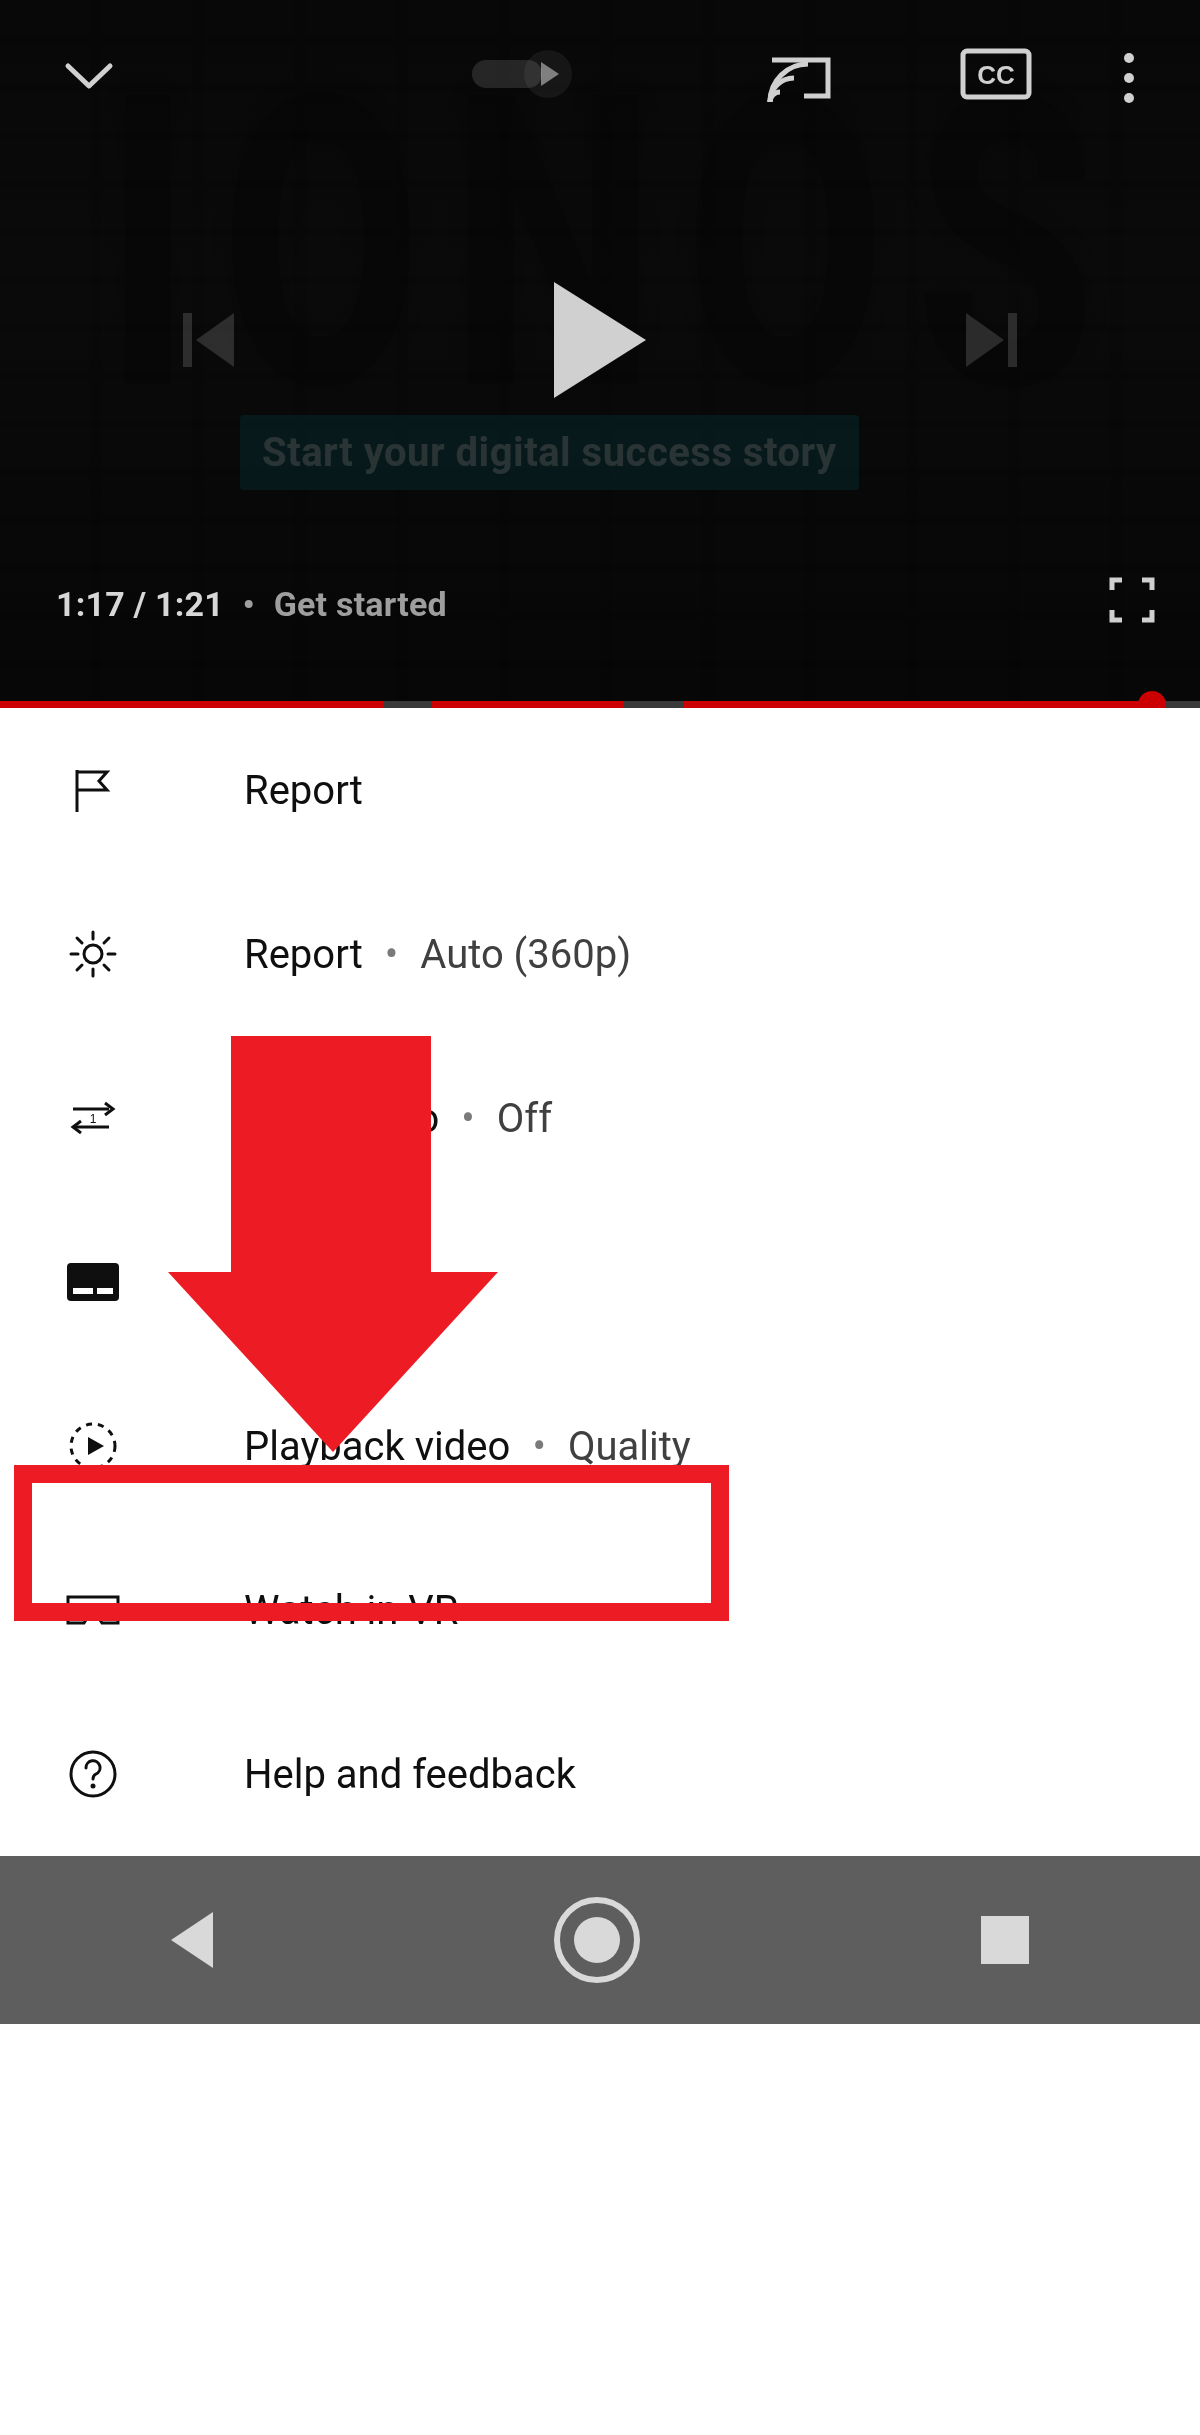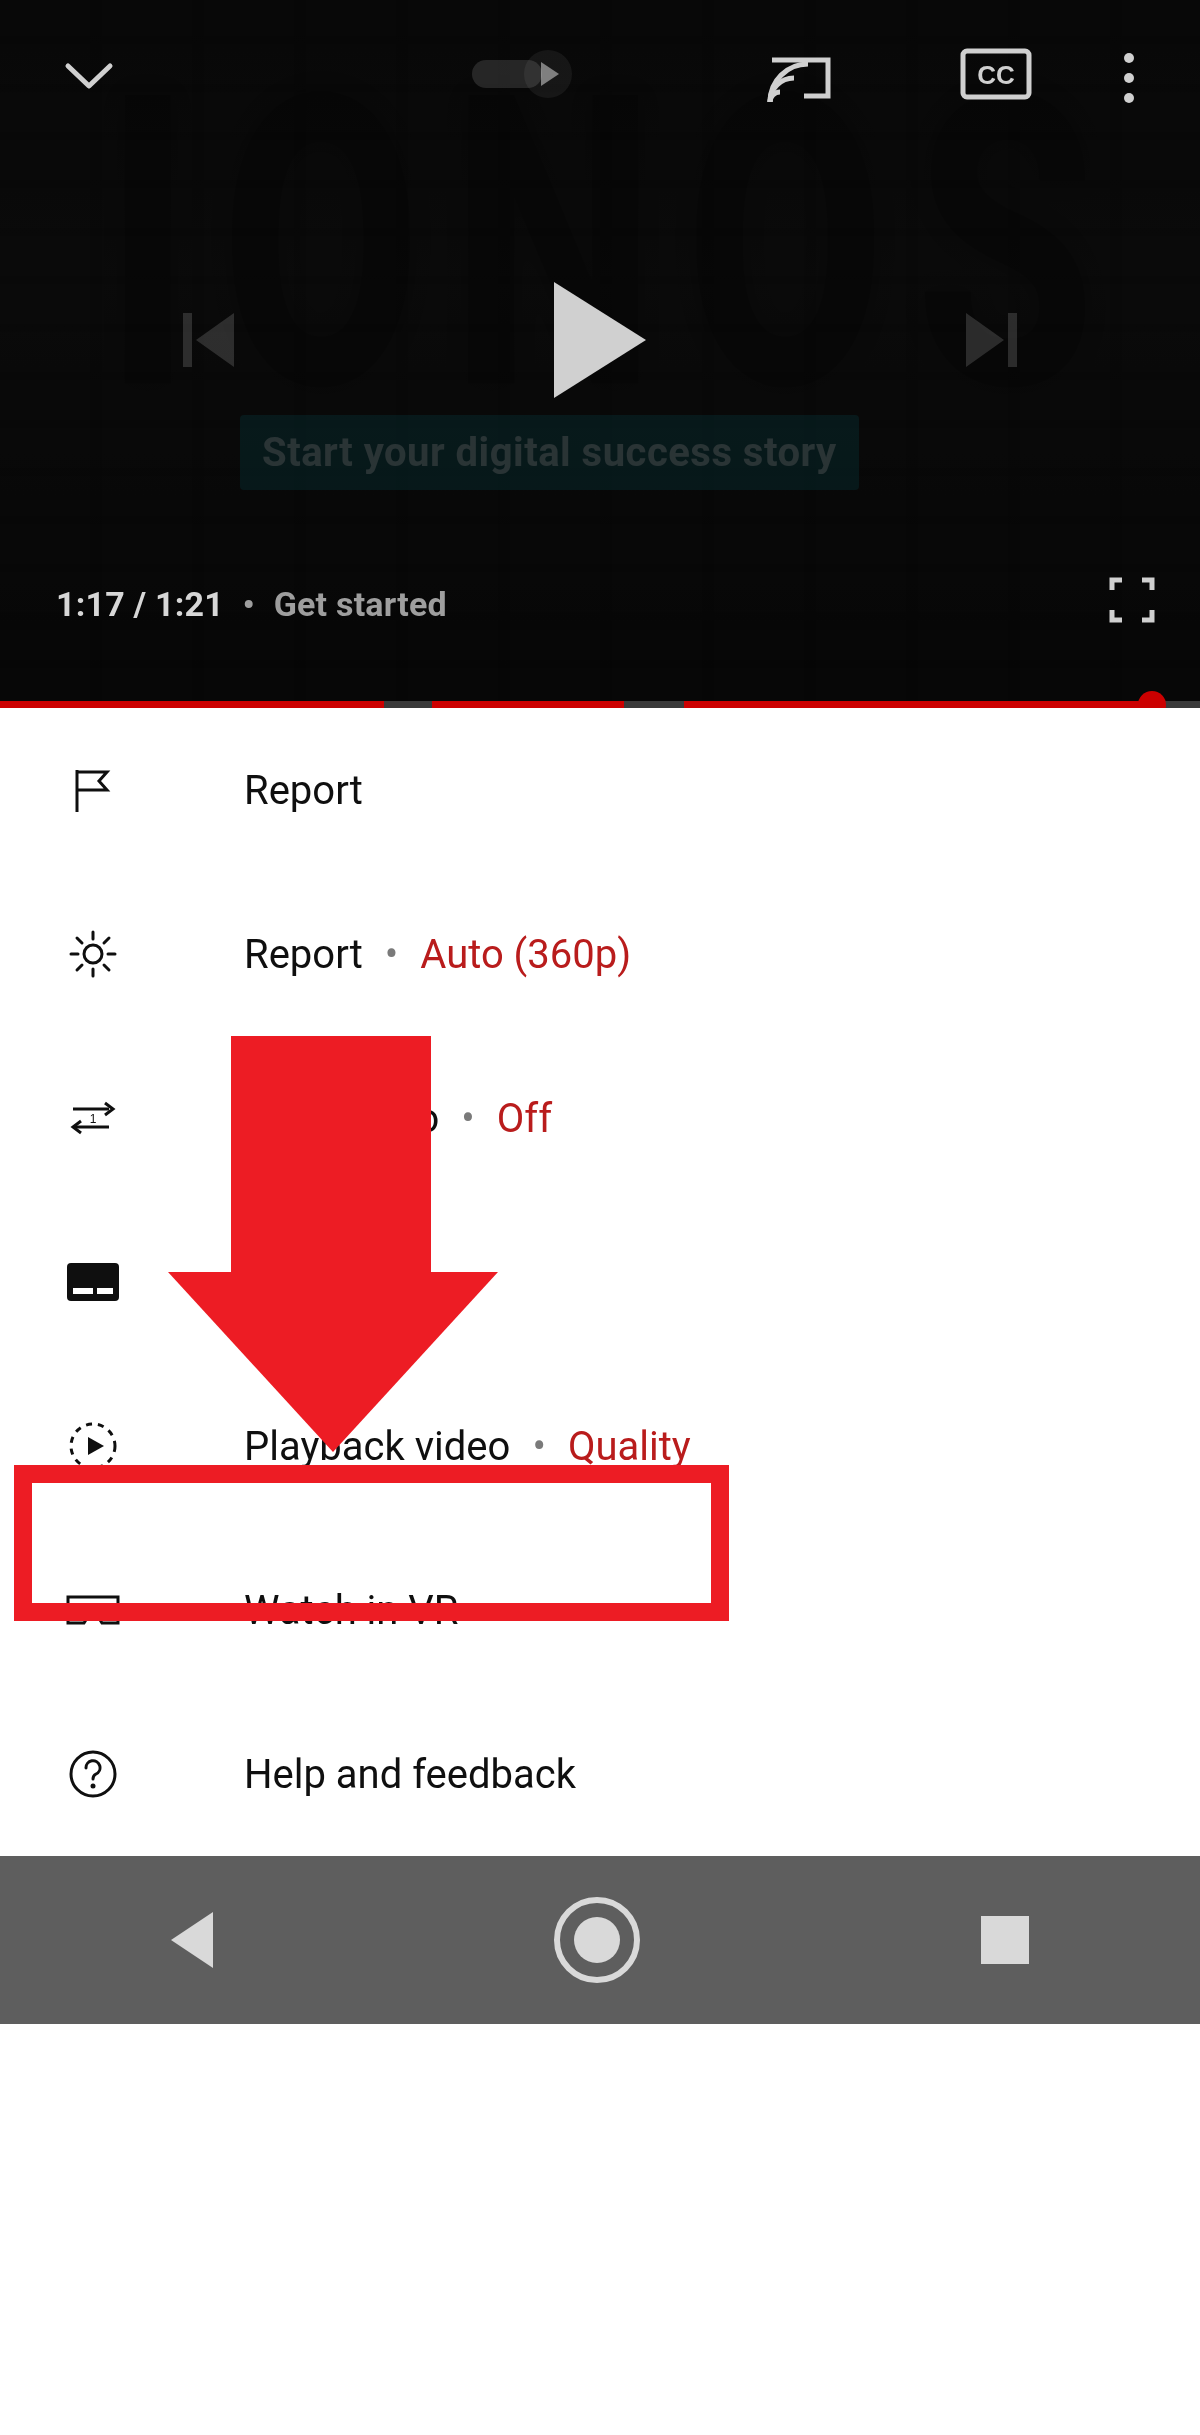--- a/index.html
+++ b/index.html
@@ -74,21 +74,21 @@
 
     
     .scrim { position:absolute; inset:0; background: rgba(0,0,0,.67); }
 
     
     .menu-wrap { padding: 0 0 0 0; }
     .item { display:flex; align-items:center; height: 164px; padding: 0 0 0 58px; font-size: 40px; color: #0f0f0f; position:relative; }
     .item .icon { width: 70px; height: 52px; display:flex; align-items:center; justify-content:center; margin-right: 116px;}
     .item .label { font-weight: 400; }
     .item .sep { color: #7a7a7a; margin: 0 22px; }
-    .item .val { color: #b91c1c; }
+    .item .val { color: #404040; }
 
     
     .anno-arrow { position:absolute; left: 168px; top: 1036px; width: 330px; height: 430px; }
     .anno-arrow .stem { position:absolute; left: 63px; top:0; width:200px; height:242px; background:#ED1C24; }
     .anno-arrow .head { position:absolute; left:0; top:236px; width:0;height:0;border-style:solid;border-width:180px 165px 0 165px;border-color:#ED1C24 transparent transparent transparent; }
     .anno-rect { position:absolute; left: 14px; top: 1465px; width: 715px; height: 156px; border: 18px solid #ED1C24; }
 
     
     .navbar { position: relative; width: 1200px; height: 168px; background: #5e5e5e; display:flex; align-items:center; justify-content: space-around; }
     .nav-back  { width:0;height:0;border-style:solid;border-width:28px 42px 28px 0;border-color:transparent #d9d9d9 transparent transparent; }

